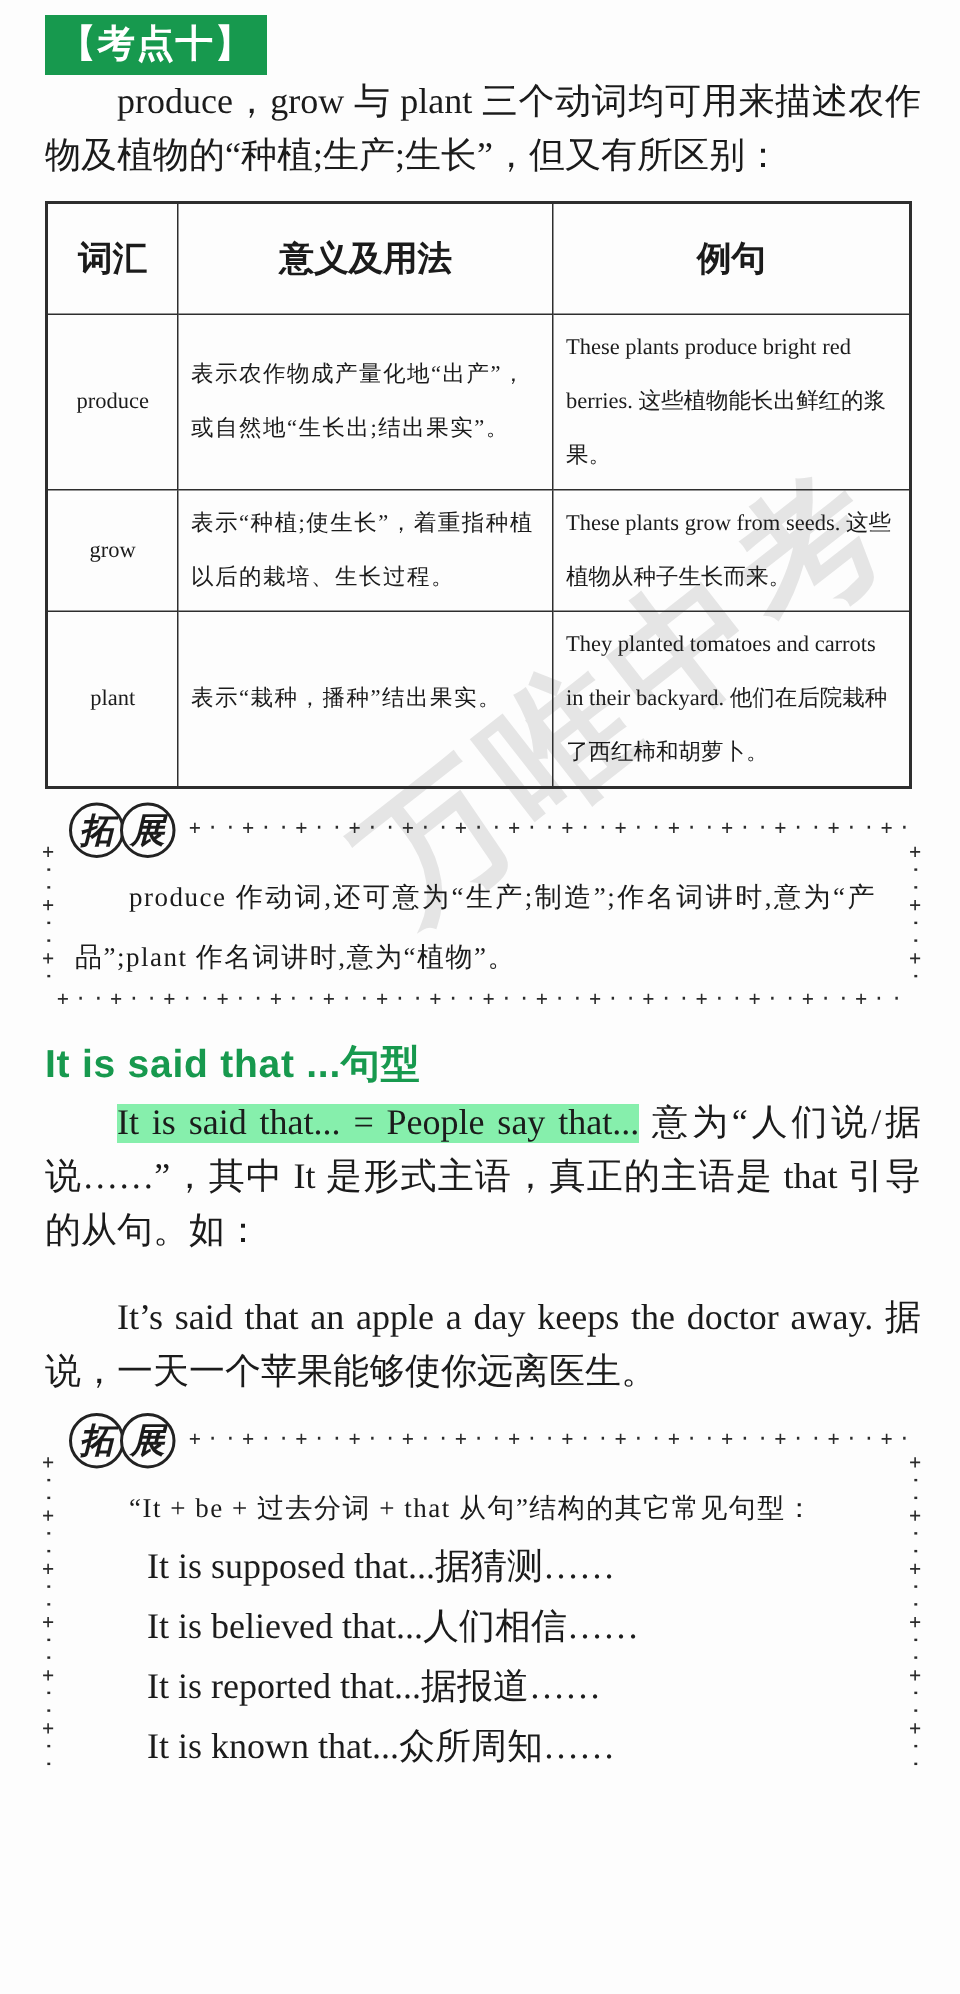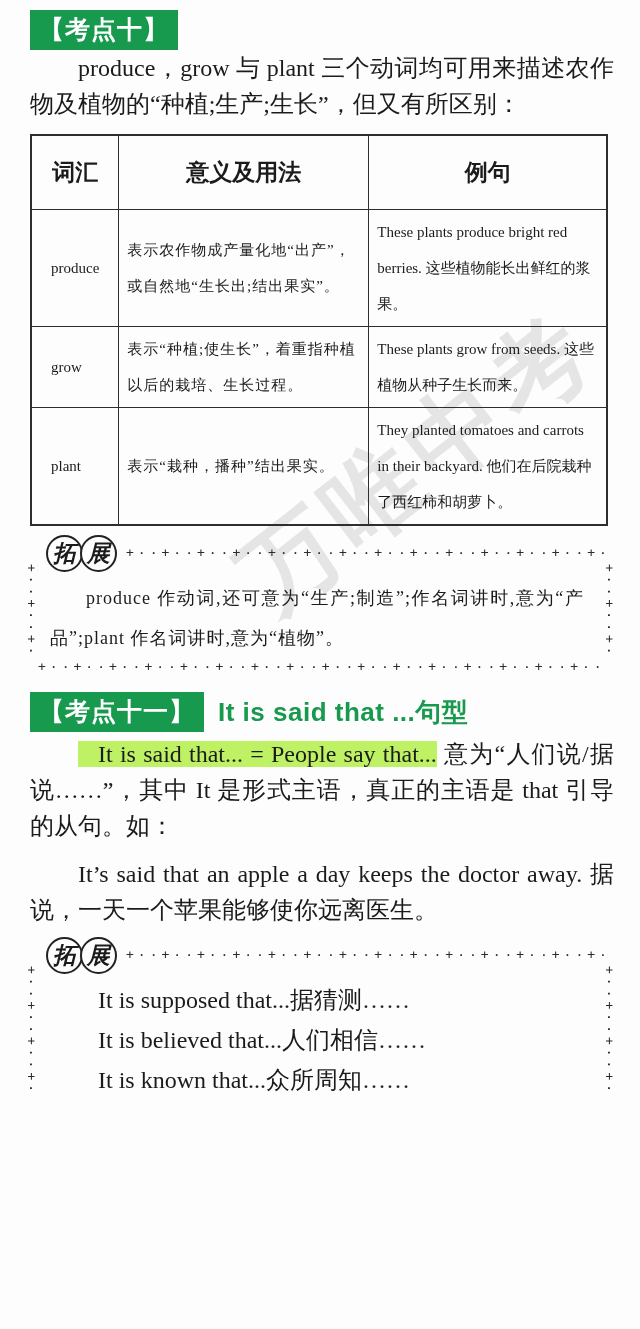--- a/index.html
+++ b/index.html
@@ -24,51 +24,51 @@
     position:absolute;left:215px;top:540px;
     font-family:"Liberation Sans","DejaVu Sans",sans-serif;
     font-size:96px;font-weight:bold;letter-spacing:8px;
     color:rgba(175,175,175,0.30);
     transform:rotate(-38deg);transform-origin:left top;
     white-space:nowrap;z-index:0;pointer-events:none;
   }
 
   
   .sec-head{
-    display:flex;align-items:center;gap:14px;
+    display:flex;align-items:center;gap:26px;
     font-family:"Liberation Sans","DejaVu Sans",sans-serif;
     font-weight:bold;
   }
   .badge{
     background:var(--green);color:#fff;
     font-size:25px;line-height:1;
     padding:7px 9px 8px;letter-spacing:1px;white-space:nowrap;
   }
   .sec-title{color:var(--green);font-size:26px;letter-spacing:0.5px;}
 
   
   .para{font-size:24px;line-height:36px;margin:0;text-align:justify;}
   .indent{text-indent:2em;}
   .intro1{}
-  .hl{background:#bef264;padding-left:20px;}
+  .hl{background:#86efac;}
 
   
   table.vocab{
     border-collapse:collapse;
     width:578px;
     margin-top:12px;
     border:2px solid var(--border);
   }
   table.vocab th, table.vocab td{border:1px solid var(--border);}
   table.vocab th{
     font-family:"Liberation Sans","DejaVu Sans",sans-serif;
     font-size:23px;font-weight:bold;padding:21px 4px;
   }
   td{font-size:15px;line-height:36px;vertical-align:middle;}
-  td.word{text-align:left;width:82px;padding:2px 19px;}
+  td.word{text-align:center;width:82px;padding:2px 19px;}
   td.meaning{width:250px;padding:4px 8px;letter-spacing:1px;}
   td.example{padding:4px 8px;}
 
   
   .tkbox{position:relative;margin:26px 4px 0 0;padding:26px 26px 10px 20px;}
   .tk-label{position:absolute;top:-17px;left:16px;display:flex;z-index:3;}
   .tk-circle{
     width:37px;height:37px;border:2px solid #222;border-radius:50%;
     background:#fdfdfd;display:flex;align-items:center;justify-content:center;
     font-size:23px;font-weight:bold;font-style:italic;
@@ -85,21 +85,21 @@
   .edge-t{top:-6px;left:96px;right:6px;height:14px;}
   .edge-b{bottom:-6px;left:8px;right:6px;height:14px;}
   .edge-l,.edge-r{writing-mode:vertical-rl;width:14px;top:12px;bottom:12px;}
   .edge-l{left:-6px;}
   .edge-r{right:-6px;}
   .tk-text{font-size:18px;line-height:40px;letter-spacing:1px;font-family:Liberation Serif, serif;}
 
   
   .sec2-head{margin-top:24px;}
   .p-said{margin-top:4px;}
-  .p-apple{margin-top:12px;}
+  .p-apple{margin-top:22px;}
   .pattern{font-size:24px;line-height:40px;margin:0;padding-left:2em;}
 </style>
 </head>
 <body>
 
 <div class="watermark">万唯中考</div>
 
 <div class="page">
 
   <div class="sec-head">
@@ -141,35 +141,36 @@
       <span class="tk-circle">展</span>
     </div>
     <div class="edge edge-t"></div>
     <div class="edge edge-b"></div>
     <div class="edge edge-l"></div>
     <div class="edge edge-r"></div>
     <p class="para indent tk-text">produce 作动词,还可意为“生产;制造”;作名词讲时,意为“产品”;plant 作名词讲时,意为“植物”。</p>
   </div>
 
   <div class="sec-head sec2-head">
-    <span class="badge">【考点十一】</span>
     <span class="sec-title">It is said that ...句型</span>
   </div>
 
   <p class="para indent p-said"><span class="hl">It is said that... = People say that...</span><span> 意为“人们说/据说……”，其中 It 是形式主语，真正的主语是 that 引导的从句。如：</span></p>
 
   <p class="para indent p-apple">It’s said that an apple a day keeps the doctor away. 据说，一天一个苹果能够使你远离医生。</p>
 
   <div class="tkbox">
     <div class="tk-label">
       <span class="tk-circle">拓</span>
       <span class="tk-circle">展</span>
     </div>
     <div class="edge edge-t"></div>
 
     <div class="edge edge-l"></div>
     <div class="edge edge-r"></div>
+    <p class="para indent tk-text">“It + be + 过去分词 + that 从句”结构的其它常见句型：</p>
     <p class="pattern">It is supposed that...据猜测……</p>
     <p class="pattern">It is believed that...人们相信……</p>
+    <p class="pattern">It is reported that...据报道……</p>
     <p class="pattern">It is known that...众所周知……</p>
   </div>
 
 </div>
 
 </body></html>

